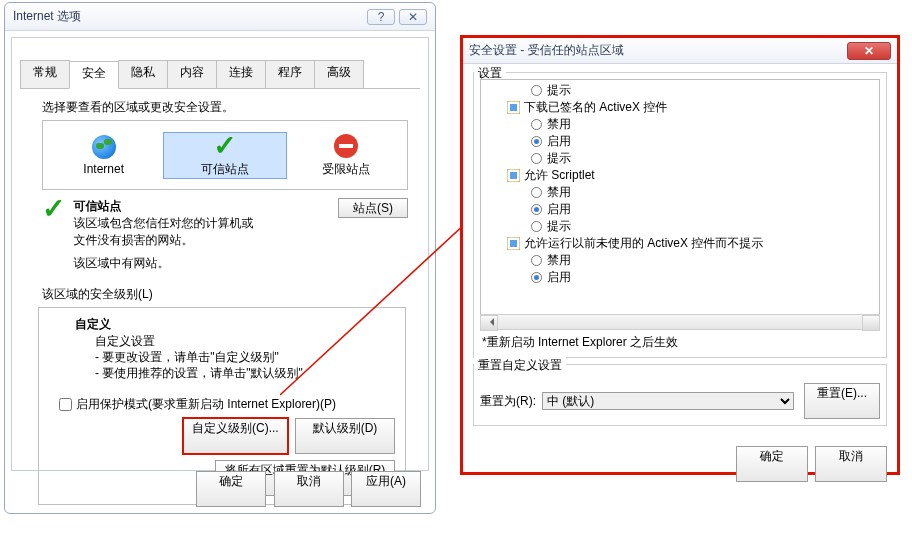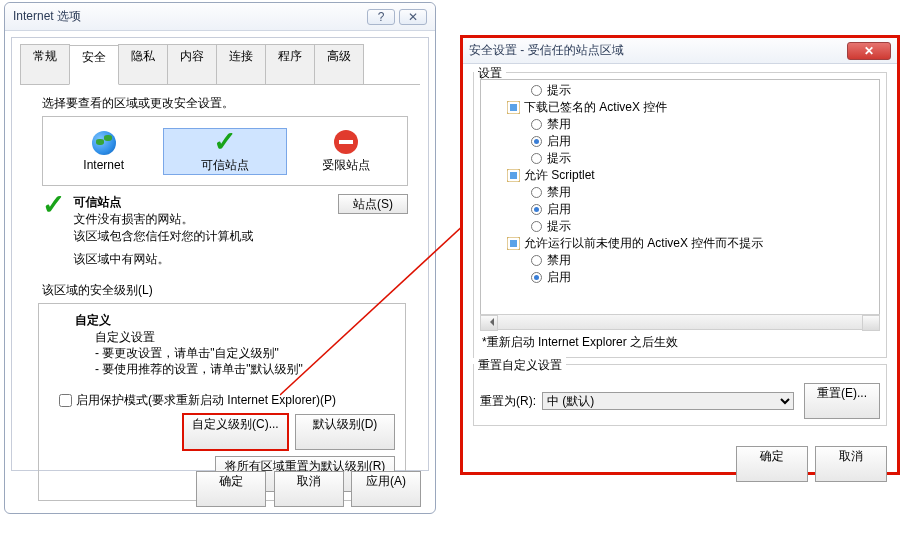--- a/index.html
+++ b/index.html
@@ -9,21 +9,21 @@
     border: 1px solid #9aa7bd; border-radius: 6px; background: #fff;
   }
   .titlebar {
     height: 28px; background: linear-gradient(#fdfdfe,#eef2f8); border-bottom: 1px solid #d0d7e3;
     display: flex; align-items: center; padding: 0 8px; border-radius:6px 6px 0 0;
   }
   .titlebar .title { flex: 1; color: #2b3b57; }
   .winbtn { width: 28px; height: 16px; border: 1px solid #a9b6cc; border-radius: 3px; margin-left: 4px;
     display: flex; align-items: center; justify-content: center; color:#4a5a78; background:linear-gradient(#fbfcfe,#e6edf7); cursor:default;}
   .inner { position: absolute; left: 6px; top: 34px; right: 6px; bottom: 42px; border: 1px solid #c7cdda; background:#fff; }
-  .tabs { display:flex; height:40px; margin-top:6px; margin-left:8px;}
+  .tabs { display:flex; height:28px; margin-top:22px; margin-left:8px;}
   .tab { padding: 3px 12px 2px; border: 1px solid #bfbfbf; background: #f0f0f0; margin-right:-1px; border-bottom:none; cursor:default;}
   .tab.active { background:#fff; position:relative; top:1px; border-bottom:1px solid #fff;}
   .tabrule { border-top:1px solid #bfbfbf; margin:0 8px;}
   .zonelabel { margin: 10px 0 4px 30px;}
   .zonebox { margin: 0 20px 0 30px; border:1px solid #bfbfbf; height: 70px; display:flex; align-items:center; padding: 4px 0;}
   .zoneitem { flex:1; text-align:center; cursor:default;}
   .zoneitem .ico { width:26px; height:26px; margin: 0 auto 2px; display:flex; align-items:center; justify-content:center;}
   .zoneitem.selected { background:#cfe4ff; border:1px solid #7aa7e8; margin:-1px;}
   .globe { width:24px; height:24px; background: radial-gradient(circle at 35% 35%, #7fc6ff 0%, #2f8fe8 60%, #0c5fb8 100%); border-radius:50%; position:relative;}
   .globe::after{content:""; position:absolute; left:4px; top:8px; width:8px; height:6px; background:#37a537; border-radius:40%; box-shadow: 8px -4px 0 0 #37a537;}
@@ -121,22 +121,22 @@
             <div class="red-stop"></div>
           </div>
         <div>受限站点</div>
       </div>
     </div>
 
     <div class="trusted-block">
       <span class="green-check">✓</span>
       <div class="trusted-text">
         <div><b>可信站点</b></div>
+        <div>该区域包含您信任对您的计算机或</div>
         <div>文件没有损害的网站。</div>
-        <div>该区域包含您信任对您的计算机或</div>
         <div style="margin-top:6px">该区域中有网站。</div>
       </div>
       <div class="sites-btn">站点(S)</div>
     </div>
 
     <div class="seclevel-caption">该区域的安全级别(L)</div>
     <div class="seclevel-box">
       <div class="cust-title">自定义</div>
       <div class="cust-lines">
         <div>自定义设置</div>

